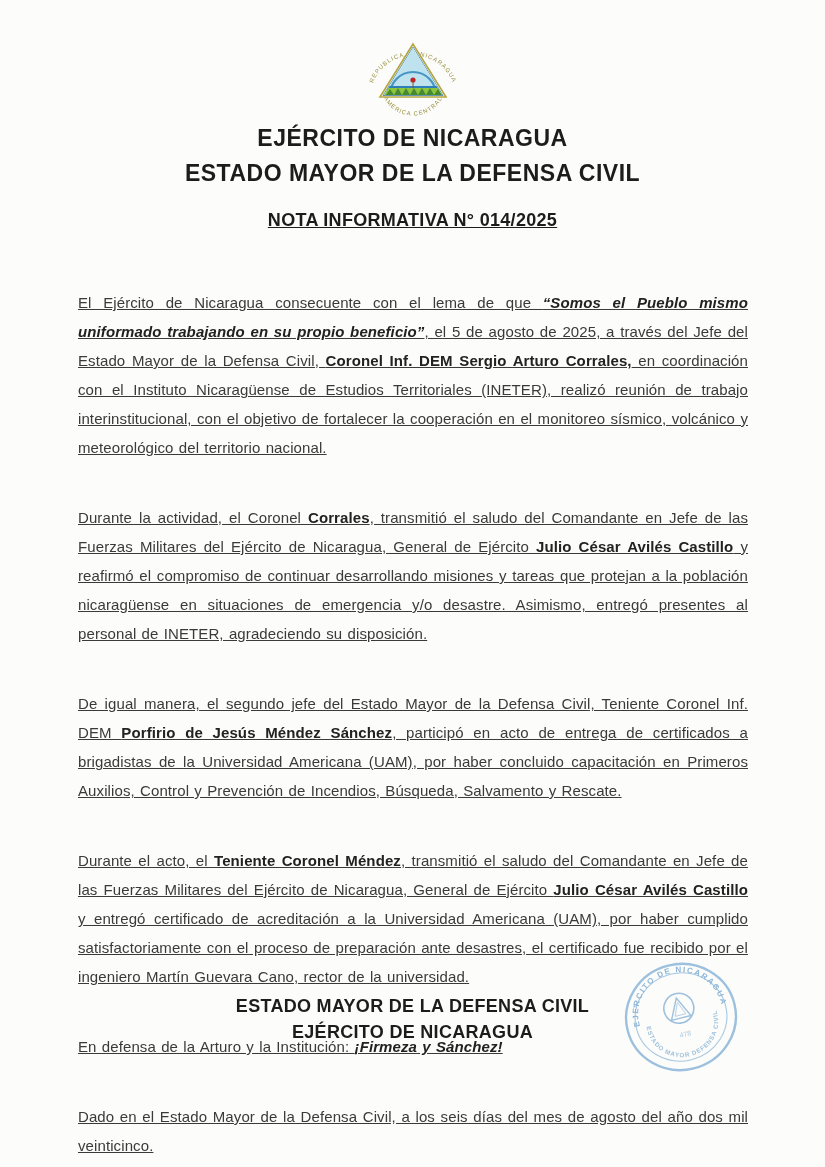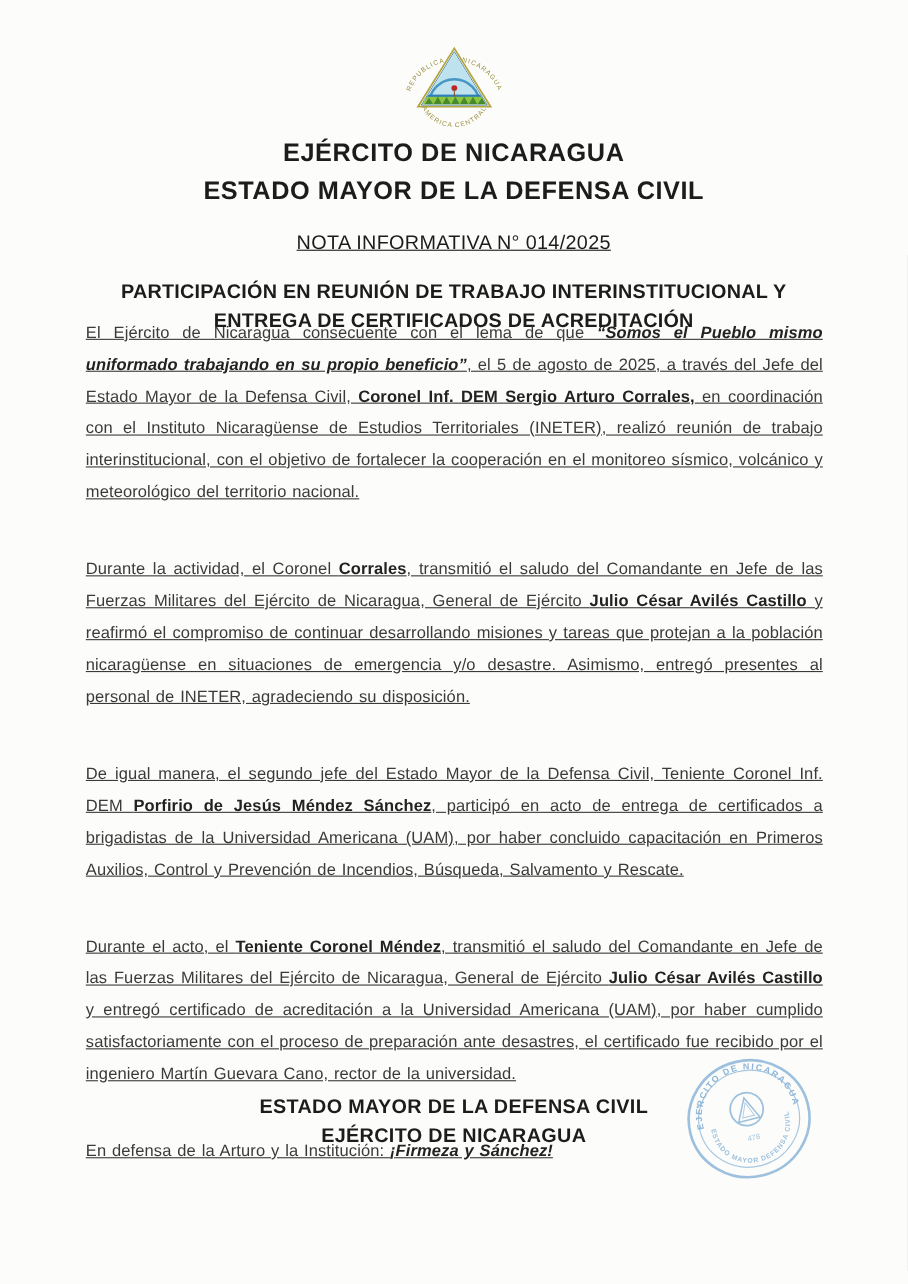--- a/index.html
+++ b/index.html
@@ -32,21 +32,21 @@
   }
   .org-line {
     font-size: 23px;
     font-weight: bold;
     line-height: 35px;
     letter-spacing: 0.5px;
   }
   .note-number {
     margin-top: 19px;
     font-size: 18px;
-    font-weight: normal;
+    font-weight: bold;
     text-decoration: underline;
     letter-spacing: 0.3px;
     color: #1c1c1c;
   }
   .subject {
     margin-top: 21px;
     font-size: 18px;
     font-weight: bold;
     line-height: 26px;
     letter-spacing: 0.2px;
@@ -121,32 +121,29 @@
         <circle cx="53" cy="47" r="2.6" fill="#c42127"></circle>
         <rect x="52.6" y="47" width="0.9" height="8" fill="#8a4a20"></rect>
       </g>
     </svg>
   </div>
 
   <div class="header-block">
     <div class="org-line">EJÉRCITO DE NICARAGUA</div>
     <div class="org-line">ESTADO MAYOR DE LA DEFENSA CIVIL</div>
     <div class="note-number">NOTA INFORMATIVA N° 014/2025</div>
-    <div class="subject">
-      <div>PARTICIPACIÓN EN REUNIÓN DE TRABAJO INTERINSTITUCIONAL Y</div>
-      <div>ENTREGA DE CERTIFICADOS DE ACREDITACIÓN</div>
-    </div>
   </div>
 
   <div class="body-block">
     <div class="para"><span>El Ejército de Nicaragua consecuente con el lema de que </span><span style="font-weight: bold; font-style: italic; color: rgb(34, 34, 34);">“Somos el Pueblo mismo uniformado trabajando en su propio beneficio”</span><span>, el 5 de agosto de 2025, a través del Jefe del Estado Mayor de la Defensa Civil, </span><span style="font-weight: bold; color: rgb(34, 34, 34);">Coronel Inf. DEM Sergio Arturo Corrales,</span><span> en coordinación con el Instituto Nicaragüense de Estudios Territoriales (INETER), realizó reunión de trabajo interinstitucional, con el objetivo de fortalecer la cooperación en el monitoreo sísmico, volcánico y meteorológico del territorio nacional.</span></div>
     <div class="para"><span>Durante la actividad, el Coronel </span><span style="font-weight: bold; color: rgb(34, 34, 34);">Corrales</span><span>, transmitió el saludo del Comandante en Jefe de las Fuerzas Militares del Ejército de Nicaragua, General de Ejército </span><span style="font-weight: bold; color: rgb(34, 34, 34);">Julio César Avilés Castillo</span><span> y reafirmó el compromiso de continuar desarrollando misiones y tareas que protejan a la población nicaragüense en situaciones de emergencia y/o desastre. Asimismo, entregó presentes al personal de INETER, agradeciendo su disposición.</span></div>
     <div class="para"><span>De igual manera, el segundo jefe del Estado Mayor de la Defensa Civil, Teniente Coronel Inf. DEM </span><span style="font-weight: bold; color: rgb(34, 34, 34);">Porfirio de Jesús Méndez Sánchez</span><span>, participó en acto de entrega de certificados a brigadistas de la Universidad Americana (UAM), por haber concluido capacitación en Primeros Auxilios, Control y Prevención de Incendios, Búsqueda, Salvamento y Rescate.</span></div>
     <div class="para"><span>Durante el acto, el </span><span style="font-weight: bold; color: rgb(34, 34, 34);">Teniente Coronel Méndez</span><span>, transmitió el saludo del Comandante en Jefe de las Fuerzas Militares del Ejército de Nicaragua, General de Ejército </span><span style="font-weight: bold; color: rgb(34, 34, 34);">Julio César Avilés Castillo</span><span> y entregó certificado de acreditación a la Universidad Americana (UAM), por haber cumplido satisfactoriamente con el proceso de preparación ante desastres, el certificado fue recibido por el ingeniero Martín Guevara Cano, rector de la universidad.</span></div>
     <div class="para"><span>En defensa de la Arturo y la Institución: </span><span style="font-weight: bold; font-style: italic; color: rgb(34, 34, 34);">¡Firmeza y Sánchez!</span></div>
+    <div class="para"><span>Dado en el Estado Mayor de la Defensa Civil, a los seis días del mes de agosto del año dos mil veinticinco.</span></div>
   </div>
 
   <div class="footer-block">
     <div class="footer-line">ESTADO MAYOR DE LA DEFENSA CIVIL</div>
     <div class="footer-line">EJÉRCITO DE NICARAGUA</div>
   </div>
 
   <div class="seal-wrap">
     <svg viewBox="0 0 122 114" width="122" height="114" aria-hidden="true">
       <defs>

